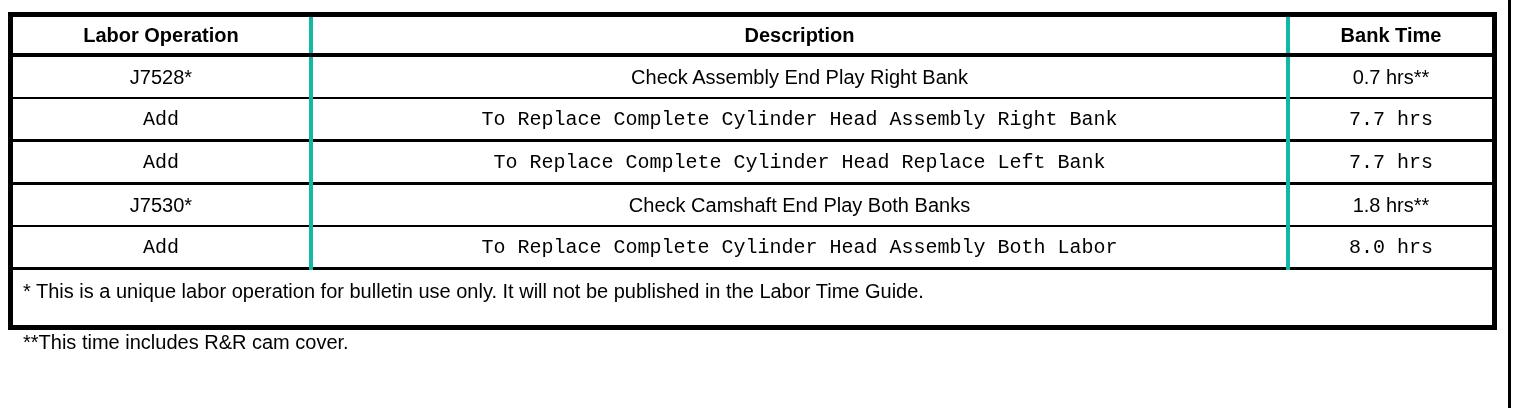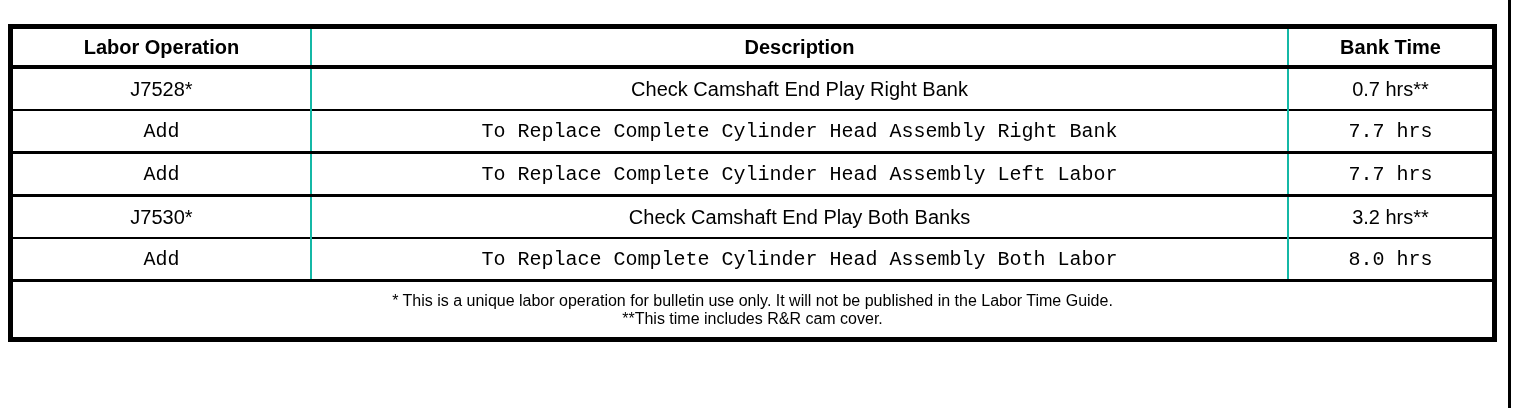--- a/index.html
+++ b/index.html
@@ -11,21 +11,21 @@
     position: relative;
     width: 1520px;
     height: 408px;
     font-family: "Liberation Sans", sans-serif;
     color: #000000;
     overflow: hidden;
   }
   .frame {
     position: absolute;
     left: 8px;
-    top: 24px;
+    top: 12px;
     width: 1489px;
     height: 318px;
     border: 5px solid #000000;
     box-sizing: border-box;
     background: #ffffff;
   }
   table.labor-table {
     width: 100%;
     height: 100%;
     border-collapse: collapse;
@@ -43,38 +43,39 @@
     padding: 0;
   }
   td.cell {
     font-size: 20px;
     text-align: center;
     vertical-align: middle;
     height: 40px;
     padding: 0;
   }
   .col-sep {
-    border-left: 2px solid #14b8a6;
+    border-left: 4px solid #14b8a6;
   }
   tr.data-row td {
     border-top: 2px solid #000000;
     margin-left: 40px;
   }
   tr.group-end td {
     border-bottom: 3px solid #000000;
     font-family: Liberation Mono, monospace;
   }
   td.footnote-cell {
     border-top: 3px solid #000000;
-    text-align: center;
+    text-align: left;
     vertical-align: top;
-    font-size: 16px;
+    font-size: 20px;
     padding: 10px 10px 6px 10px;
   }
   .footnote-line2 {
+    margin-top: 28px;
   }
   .page-edge-line {
     position: absolute;
     left: 1508px;
     top: 0;
     width: 3px;
     height: 408px;
     background: #000000;
   }
 </style>
@@ -91,37 +92,37 @@
     <thead>
       <tr>
         <th>Labor Operation</th>
         <th class="col-sep">Description</th>
         <th class="col-sep">Bank Time</th>
       </tr>
     </thead>
     <tbody>
       <tr class="data-row">
         <td class="cell">J7528*</td>
-        <td class="cell col-sep">Check Camshaft End Play Right Bank</td>
+        <td class="cell col-sep">Check Assembly End Play Right Bank</td>
         <td class="cell col-sep">0.7 hrs**</td>
       </tr>
       <tr class="data-row group-end">
         <td class="cell">Add</td>
         <td class="cell col-sep">To Replace Complete Cylinder Head Assembly Right Bank</td>
         <td class="cell col-sep">7.7 hrs</td>
       </tr>
       <tr class="data-row group-end">
         <td class="cell">Add</td>
-        <td class="cell col-sep">To Replace Complete Cylinder Head Assembly Left Labor</td>
+        <td class="cell col-sep">To Replace Complete Cylinder Head Replace Left Bank</td>
         <td class="cell col-sep">7.7 hrs</td>
       </tr>
       <tr class="data-row">
         <td class="cell">J7530*</td>
         <td class="cell col-sep">Check Camshaft End Play Both Banks</td>
-        <td class="cell col-sep">3.2 hrs**</td>
+        <td class="cell col-sep">1.8 hrs**</td>
       </tr>
       <tr class="data-row group-end">
         <td class="cell">Add</td>
         <td class="cell col-sep">To Replace Complete Cylinder Head Assembly Both Labor</td>
         <td class="cell col-sep">8.0 hrs</td>
       </tr>
       <tr>
         <td class="footnote-cell" colspan="3">
           <div class="footnote-line1">* This is a unique labor operation for bulletin use only. It will not be published in the Labor Time Guide.</div>
           <div class="footnote-line2">**This time includes R&amp;R cam cover.</div>

